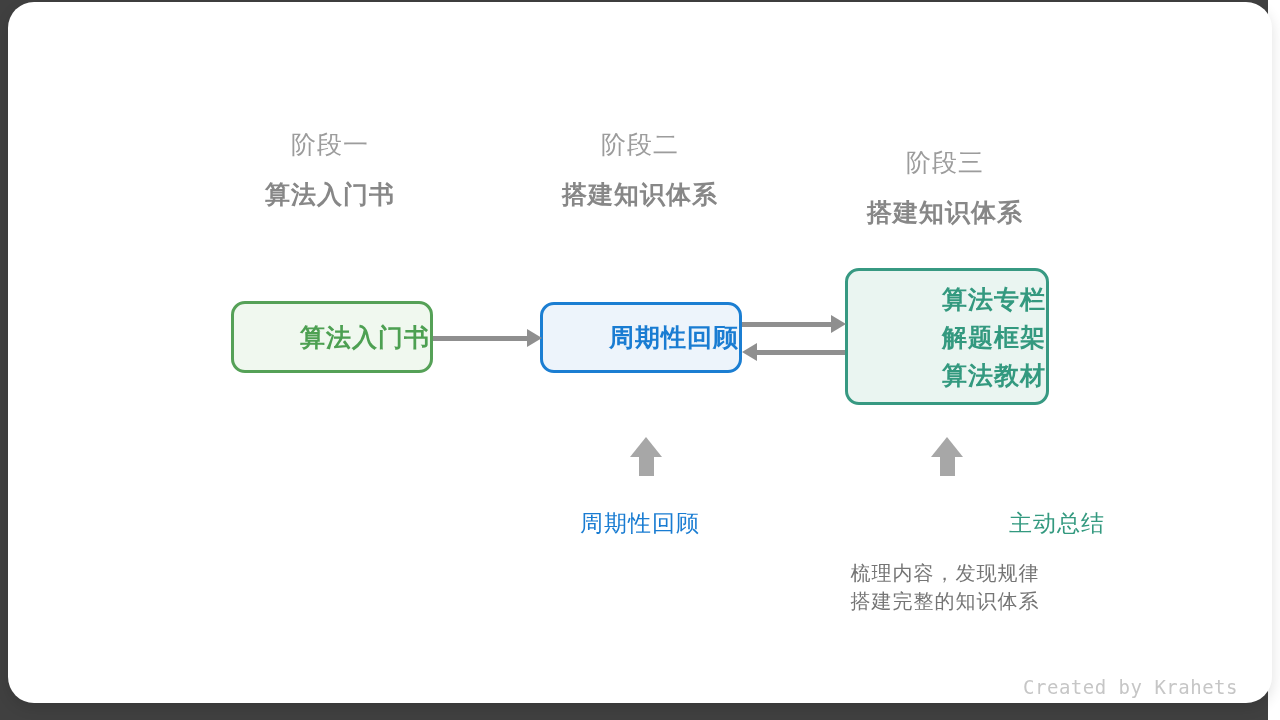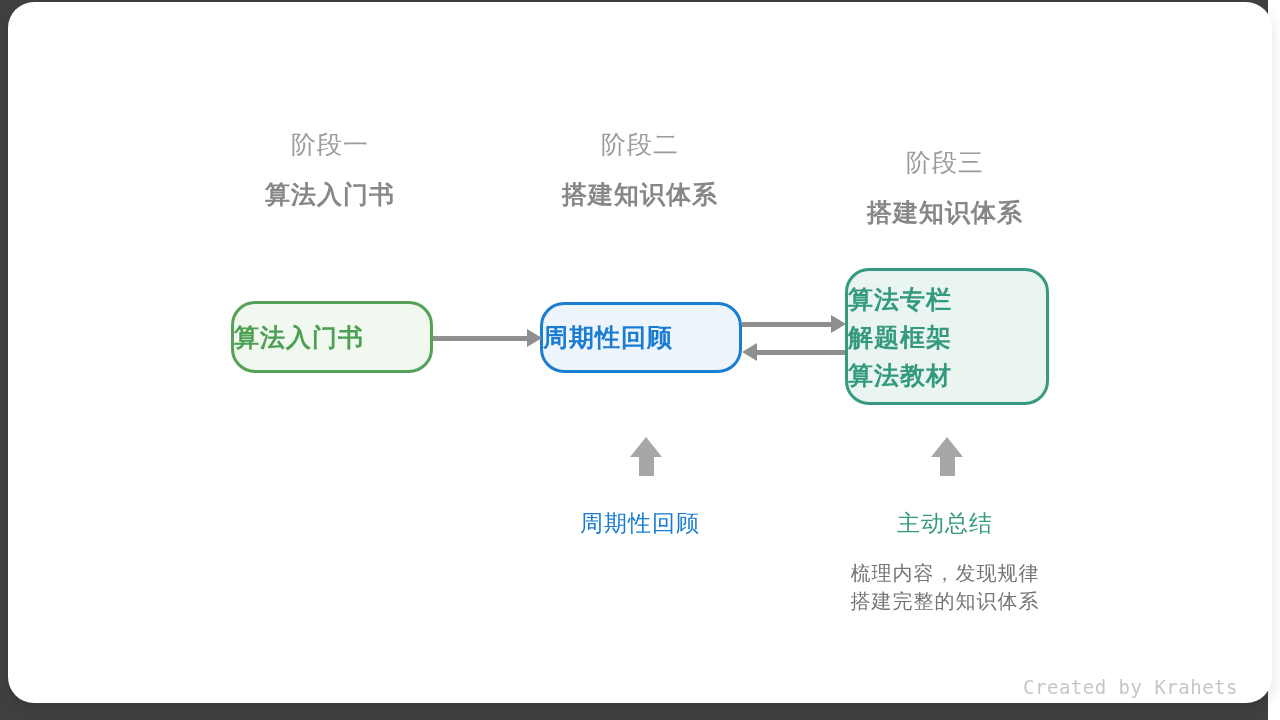--- a/index.html
+++ b/index.html
@@ -39,26 +39,26 @@
     color: #878787;
     letter-spacing: 1px;
   }
   #stage-1 { left: 202px; top: 126px; }
   #stage-2 { left: 512px; top: 126px; }
   #stage-3 { left: 817px; top: 144px; }
 
   
   .flow-box {
     position: absolute;
-    border-radius: 24px;
+    border-radius: 14px;
     border-style: solid;
     border-width: 3px;
     display: flex;
     flex-direction: column;
-    align-items: flex-start;
+    align-items: flex-end;
     justify-content: center;
     font-size: 25px;
     font-weight: bold;
     letter-spacing: 1px;
   }
   #box-1 {
     left: 223px; top: 299px; width: 202px; height: 72px;
     border-color: #55a157; background: #f0f8ef; color: #4da052;
   }
   #box-2 {
@@ -111,21 +111,21 @@
     width: 320px;
     top: 506px;
     text-align: center;
   }
   .annotation-title {
     font-size: 23px;
     font-weight: normal;
     letter-spacing: 1px;
   }
   #annotation-1 .annotation-title { color: #197cd2; }
-  #annotation-2 .annotation-title { color: #33997f; }
+  #annotation-2 .annotation-title { color: #33997f; text-align: right; }
   .annotation-body {
     margin-top: 20px;
     font-size: 20px;
     line-height: 28px;
     color: #757575;
     letter-spacing: 1px;
   }
 
   .credit {
     position: absolute;

